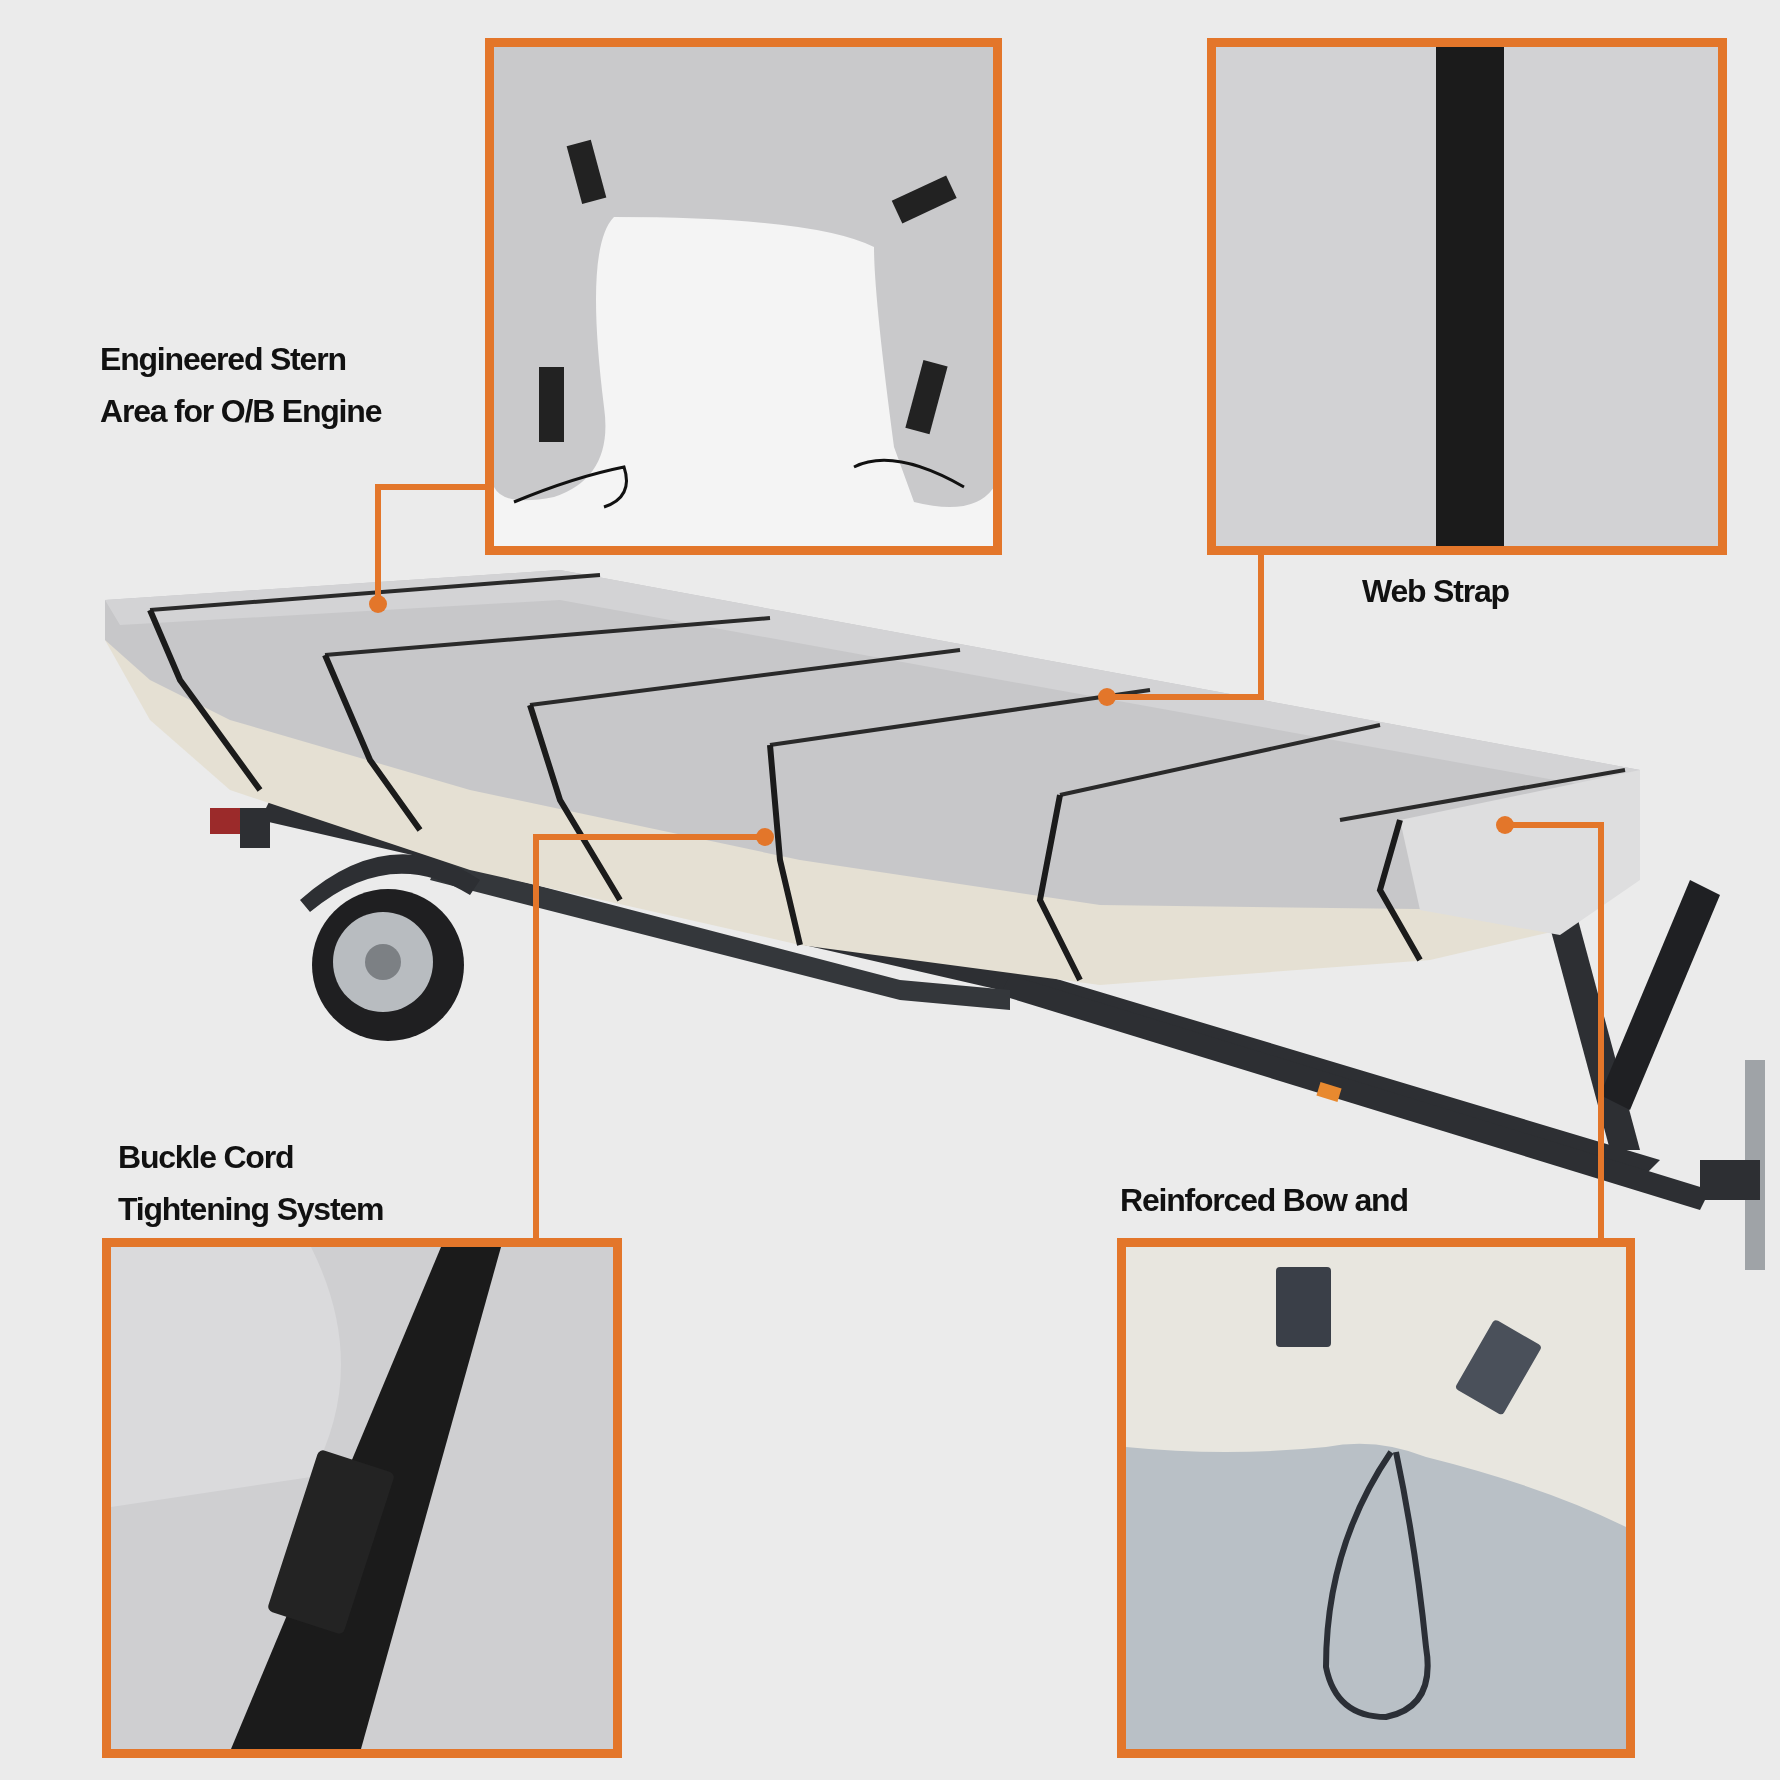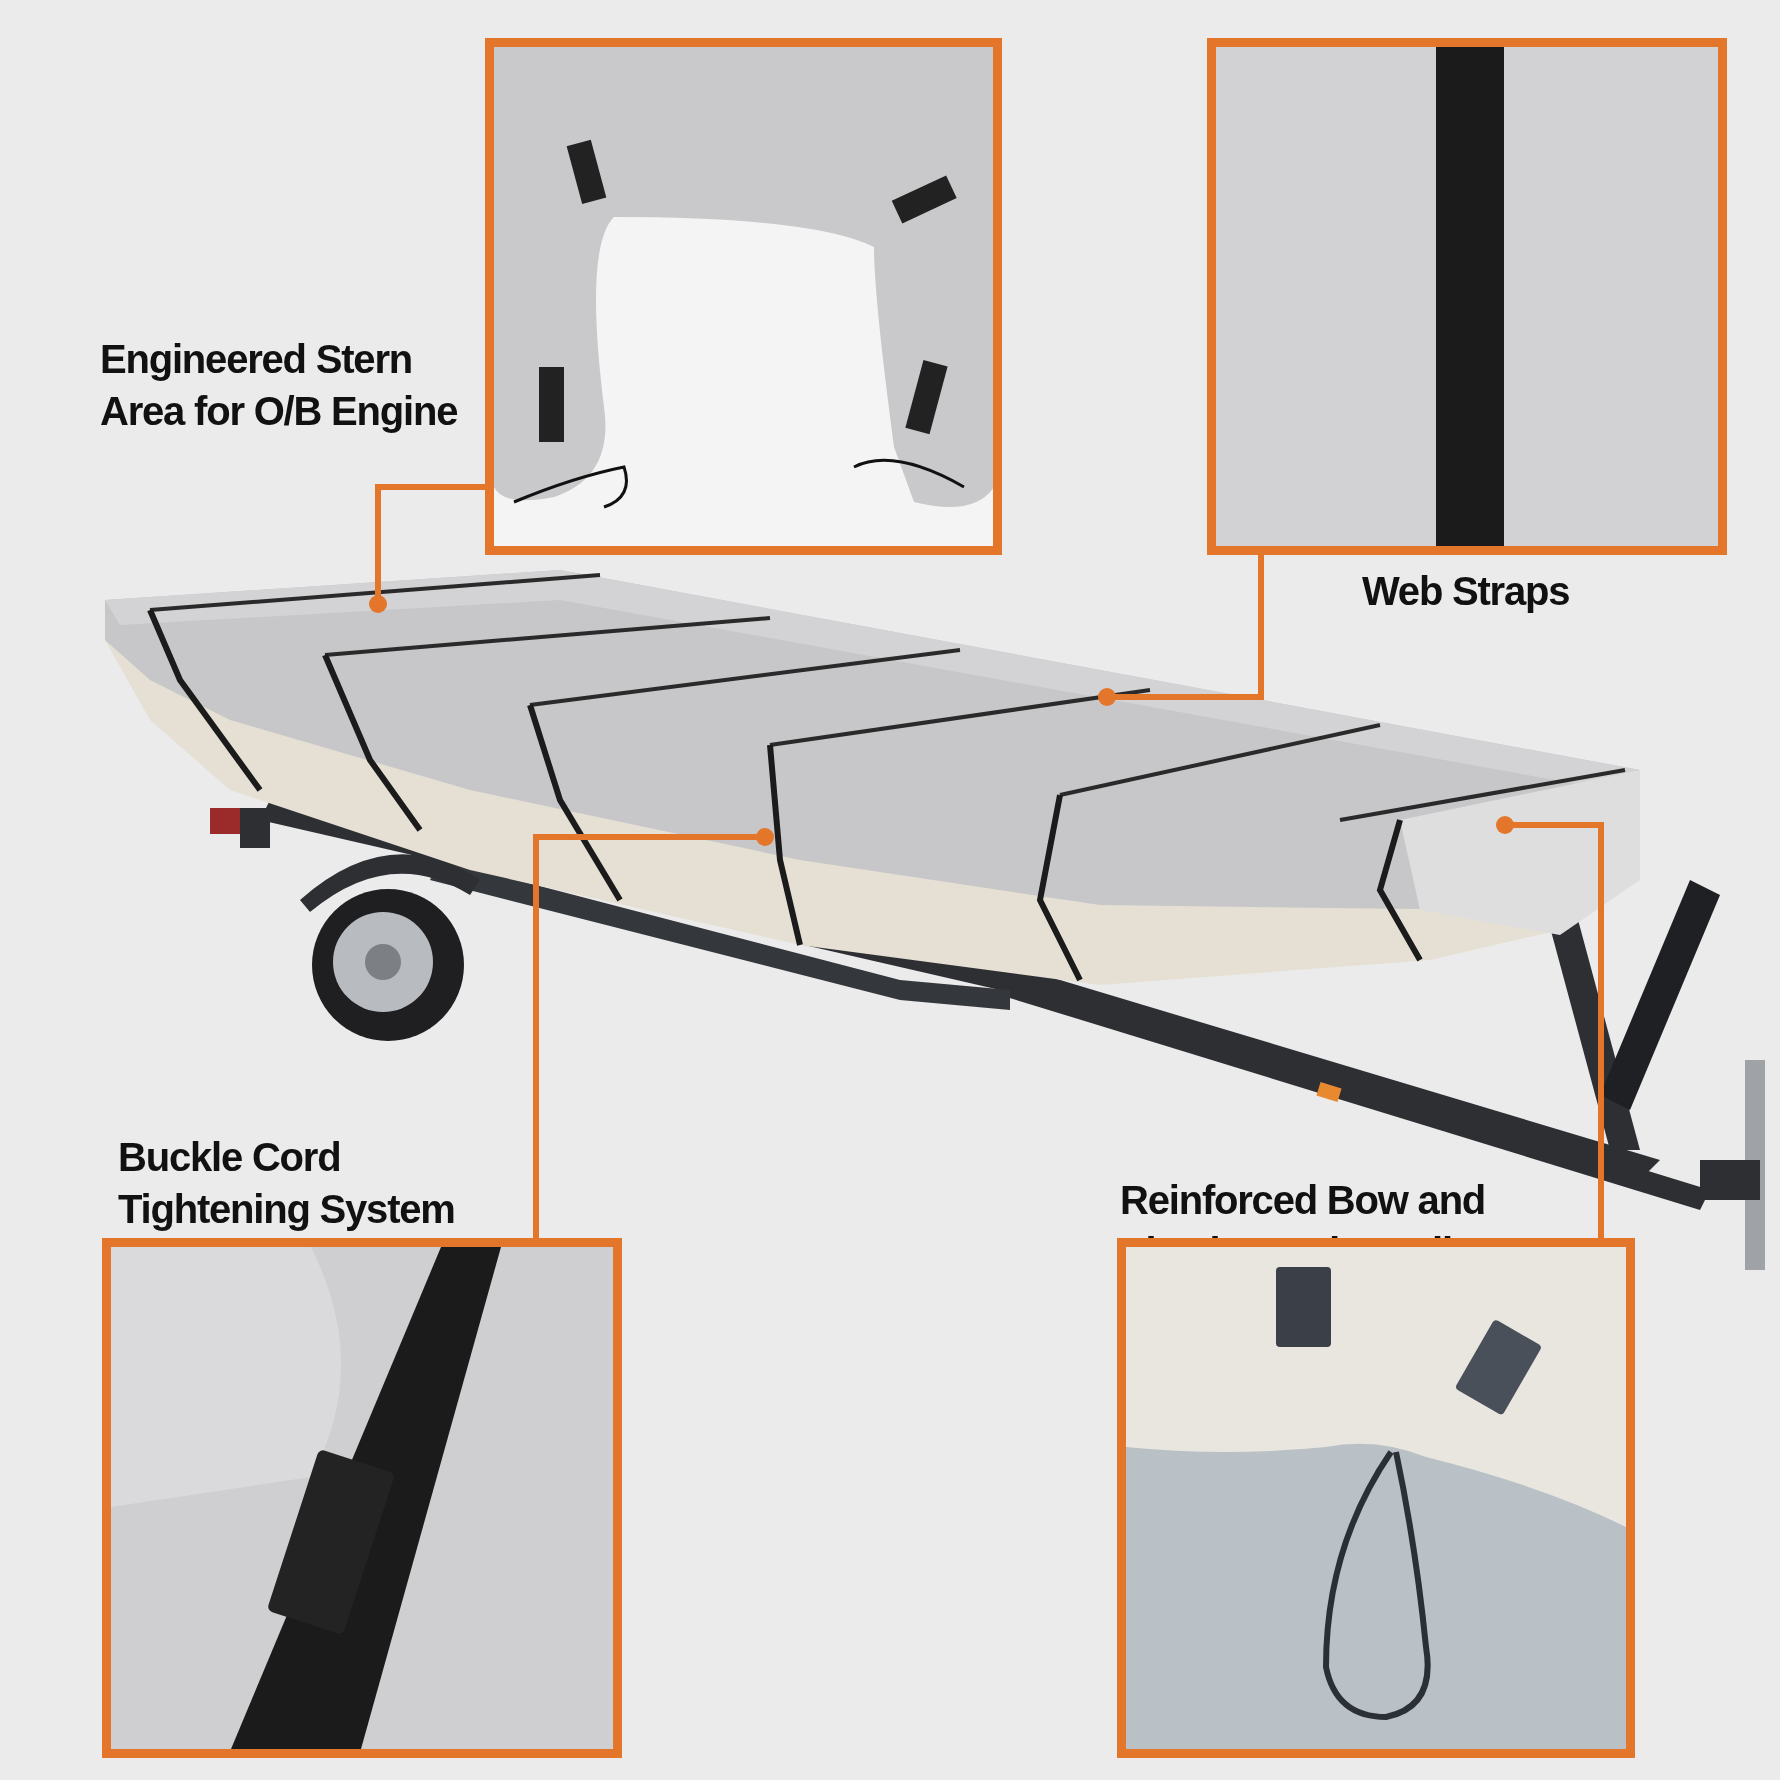--- a/index.html
+++ b/index.html
@@ -1,18 +1,18 @@
 <!DOCTYPE html>
 <html><head>
 <meta charset="utf-8">
 <style>
   html,body{margin:0;padding:0;}
   body{width:1780px;height:1780px;background:#ebebeb;position:relative;overflow:hidden;font-family:"Liberation Sans","DejaVu Sans",sans-serif;}
   .abs{position:absolute;}
-  .label{position:absolute;font-weight:700;font-size:40px;line-height:52px;color:#111;letter-spacing:-1.2px;white-space:pre-line;}
+  .label{position:absolute;font-weight:700;font-size:32px;line-height:52px;color:#111;letter-spacing:-1.2px;white-space:pre-line;}
   .frame{position:absolute;border:9px solid #e3762a;box-sizing:border-box;background:#d9d9d9;overflow:hidden;}
   .line{position:absolute;background:#e3762a;}
   .dot{position:absolute;width:18px;height:18px;border-radius:50%;background:#e3762a;}
   .strap{position:absolute;background:#1b1b1b;}
 </style>
 </head>
 <body>
 
 <div class="abs" style="left:0;top:560px;width:1780px;height:720px;">
   <svg width="1780" height="720" viewBox="0 560 1780 720">
@@ -79,21 +79,21 @@
 <div class="label" style="left:100px;top:333px;">Engineered Stern
 Area for O/B Engine</div>
 
 <div class="line" style="left:375px;top:484px;width:115px;height:6px;"></div>
 <div class="line" style="left:375px;top:484px;width:6px;height:120px;"></div>
 <div class="dot" style="left:369px;top:595px;"></div>
 
 <div class="frame" style="left:1207px;top:38px;width:520px;height:517px;background:#d2d2d4;">
   <div class="strap" style="left:220px;top:0;width:68px;height:500px;"></div>
 </div>
-<div class="label" style="left:1362px;top:565px;">Web Straps</div>
+<div class="label" style="left:1362px;top:565px;">Web Strap</div>
 <div class="line" style="left:1258px;top:555px;width:6px;height:145px;"></div>
 <div class="line" style="left:1108px;top:694px;width:156px;height:6px;"></div>
 <div class="dot" style="left:1098px;top:688px;"></div>
 
 <div class="label" style="left:118px;top:1131px;">Buckle Cord
 Tightening System</div>
 <div class="frame" style="left:102px;top:1238px;width:520px;height:520px;background:#cfcfd1;">
   <svg width="502" height="502" viewBox="0 0 502 502">
     <path d="M0,0 L200,0 Q260,120 200,230 L0,260 Z" fill="#dadadc"></path>
     <polygon points="330,0 390,0 250,502 120,502" fill="#1b1b1b"></polygon>

